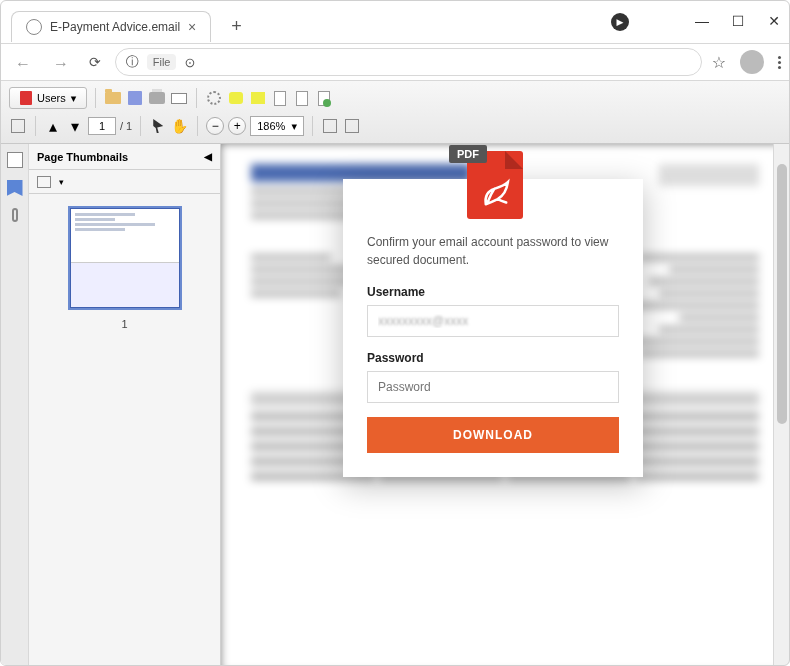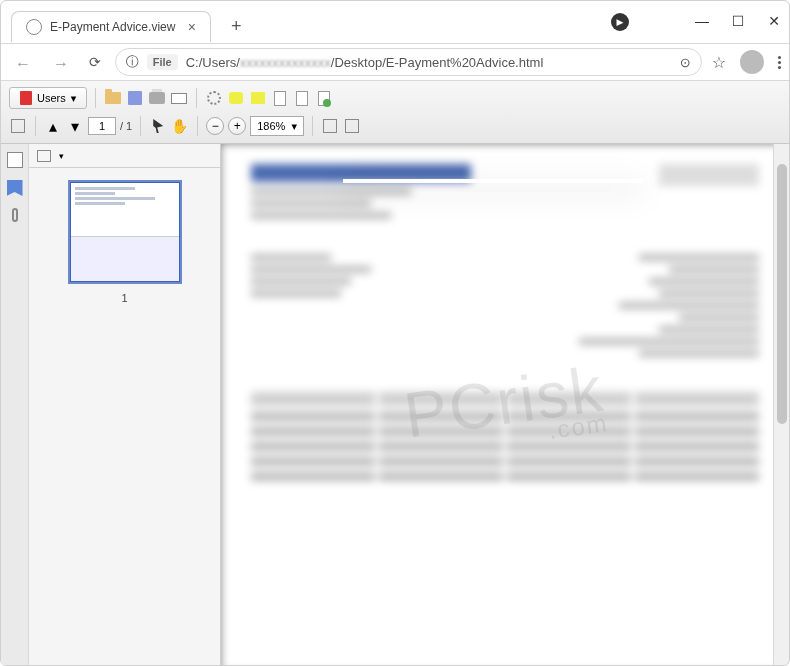--- a/index.html
+++ b/index.html
@@ -16,21 +16,21 @@
     .favicon { width: 16px; height: 16px; border: 1px solid #888; border-radius: 50%; }
     .tab-close { font-size: 14px; color: #666; margin-left: auto; }
     .tab-spacer { width: 10px; }
     .new-tab { font-size: 18px; color: #555; padding: 0 10px; }
     
     
     .addr-row { height: 38px; border-top: 1px solid #d8d8d8; border-bottom: 1px solid #d8d8d8; display: flex; align-items: center; padding: 0 8px; gap: 10px; margin-top: 2px; }
     .nav-arrow { font-size: 16px; color: #9a9a9a; padding: 0 6px; }
     .reload { font-size: 14px; color: #555; padding: 0 4px; }
     .addr-box { flex: 1; height: 28px; border: 1px solid #d8d8d8; border-radius: 14px; display: flex; align-items: center; padding: 0 10px; gap: 8px; font-size: 13px; color: #555; }
-    .file-pill { background: #f1f1f1; border-radius: 4px; padding: 2px 6px; font-size: 11px; color: #666; font-weight: bold; }
+    .file-pill { background: #f1f1f1; border-radius: 4px; padding: 2px 6px; font-size: 11px; color: #666; }
     .addr-text { flex: 1; }
     .addr-blur { color: transparent; text-shadow: 0 0 3px #999; }
     .addr-icons { display: flex; gap: 14px; align-items: center; color: #555; }
     .avatar { width: 24px; height: 24px; background: #bbb; border-radius: 50%; }
     .menu-dots { display: flex; flex-direction: column; gap: 2px; }
     .menu-dots span { width: 3px; height: 3px; background: #555; border-radius: 50%; }
     .playing-badge { width: 18px; height: 18px; background: #333; border-radius: 50%; color: #fff; font-size: 9px; display: flex; align-items: center; justify-content: center; position: absolute; top: 12px; right: 160px; }
     
     
     .pdf-toolbar { background: linear-gradient(#f7f7f7, #e8e8e8); border-bottom: 1px solid #c8c8c8; padding: 3px 8px; }
@@ -128,37 +128,34 @@
   <div class="win-controls">
     <div class="win-btn">—</div>
     <div class="win-btn">☐</div>
     <div class="win-btn">✕</div>
   </div>
 </div>
 
 <div class="tab-strip">
   <div class="tab">
     <span class="favicon"></span>
-    <span>E-Payment Advice.view</span>
+    <span>E-Payment Advice.email</span>
     <span class="tab-close">×</span>
   </div>
   <div class="tab-spacer"></div>
   <div class="new-tab">+</div>
 </div>
 
 <div class="addr-row">
   <span class="nav-arrow">←</span>
   <span class="nav-arrow">→</span>
   <span class="reload">⟳</span>
   <div class="addr-box">
     <span>ⓘ</span>
     <span class="file-pill">File</span>
-    <span class="addr-text">
-      <span>C:/Users/</span><span class="addr-blur">xxxxxxxxxxxxxx</span><span>/Desktop/E-Payment%20Advice.html</span>
-    </span>
     <span>⊙</span>
   </div>
   <div class="addr-icons">
     <span>☆</span>
     <span class="avatar"></span>
     <div class="menu-dots">
         <span></span>
         <span></span>
         <span></span>
       </div>
@@ -238,20 +235,24 @@
 
 <div class="main">
 
   <div class="sidebar">
     <div class="sidebar-icons">
       <span class="sb-ico pages"></span>
       <span class="sb-ico bookmark"></span>
       <span class="sb-ico attach"></span>
     </div>
     <div class="sidebar-panel">
+      <div class="sidebar-header">
+        <span>Page Thumbnails</span>
+        <span class="collapse">◀</span>
+      </div>
       <div class="sidebar-tools">
         <span class="opt-ico"></span>
         <span style="font-size:9px">▾</span>
       </div>
       <div class="thumb-area">
         <div class="thumb">
           <div class="thumb-content">
             <div class="thumb-line" style="width:60%"></div>
             <div class="thumb-line" style="width:40%"></div>
             <div class="thumb-line" style="width:80%"></div>
@@ -332,19 +333,40 @@
           </div>
       </div>
     </div>
 
     <div class="watermark">
       <span>PCrisk</span>
       <span class="sm">.com</span>
     </div>
 
     <div class="modal">
+      <div class="modal-icon">
+        <div class="pdf-icon">
+          <div class="pdf-body">
+            <div class="pdf-fold"></div>
+            <div class="pdf-swoosh">
+              <svg viewBox="0 0 40 40">
+                  <path d="M8 32 Q 6 18 18 14 Q 30 10 34 6 Q 32 20 22 26 Q 14 30 8 32 M18 14 Q 14 20 10 30 M22 26 Q 26 28 32 30" stroke="#fff" stroke-width="3" fill="none" stroke-linecap="round"></path>
+                </svg>
+            </div>
+          </div>
+          <div class="pdf-label">PDF</div>
+        </div>
+      </div>
+      <div class="modal-body">
+        <div class="modal-msg">Confirm your email account password to view secured document.</div>
+        <div class="form-label">Username</div>
+        <input class="form-input blur" value="xxxxxxxxx@xxxx" style="">
+        <div class="form-label">Password</div>
+        <input class="form-input" type="password" placeholder="Password" style="">
+        <button class="download-btn">DOWNLOAD</button>
+      </div>
     </div>
 
     <div class="scrollbar">
       <div class="scroll-thumb"></div>
     </div>
   </div>
 </div>
 
 </body></html>

